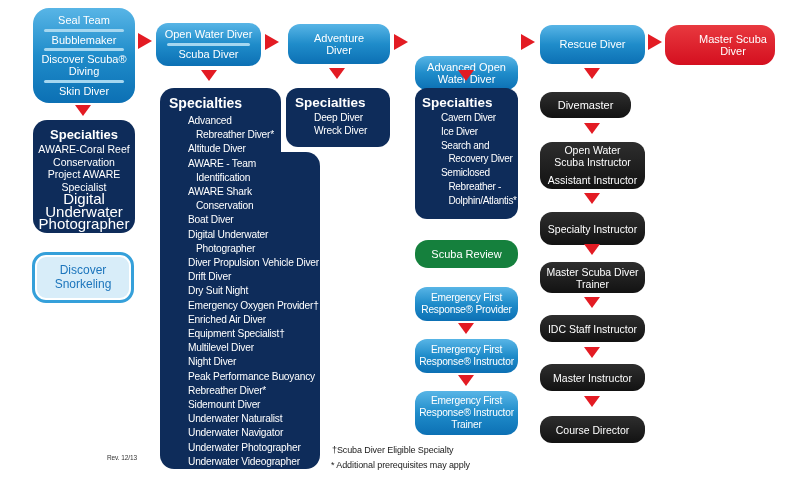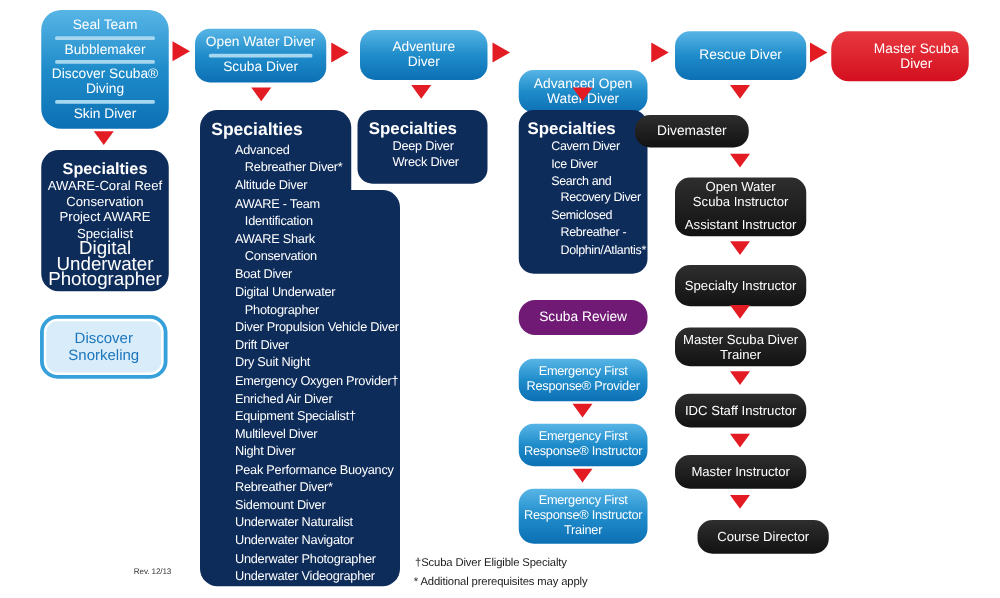--- a/index.html
+++ b/index.html
@@ -1,21 +1,21 @@
 <!DOCTYPE html>
 <html><head>
 <meta charset="utf-8">
 <style>
   html,body{margin:0;padding:0;background:#fff;}
   #canvas{position:relative;width:800px;height:478px;background:#fff;overflow:hidden;
           font-family:"Liberation Sans",sans-serif;}
   .box{position:absolute;box-sizing:border-box;color:#fff;display:flex;flex-direction:column;
        align-items:center;justify-content:center;text-align:center;}
   .blue{background:linear-gradient(180deg,#58b5e6 0%,#1f8cca 50%,#0c70b4 100%);border-radius:12px;}
-  .navy{background:#701a75;}
+  .navy{background:#15803d;}
   .blackb{background:linear-gradient(180deg,#2e2e2e 0%,#121212 100%);border-radius:12px;}
   .redb{background:linear-gradient(180deg,#e8393f 0%,#d40f1f 100%);border-radius:14px;padding-left:26px;}
   .toplabel{font-size:11px;line-height:12.5px;white-space:pre-line;}
   .hdiv{height:3px;background:#a5d7f0;border-radius:2px;width:86%;flex:none;}
   .entry{left:33px;top:8px;width:102px;height:95px;border-radius:16px;justify-content:space-evenly;padding:4px 4px;}
   .entry .erow{font-size:11px;line-height:12px;}
   .owbox{left:156px;top:23px;width:105px;height:43px;justify-content:space-evenly;padding:3px 4px;}
   .panel{position:absolute;box-sizing:border-box;color:#fff;background:#0e2c5a;}
   .phead{font-weight:bold;font-size:13.5px;line-height:16px;}
   .pline{font-size:10.2px;line-height:14.2px;white-space:pre;letter-spacing:-0.2px;margin-left:19px;}
@@ -157,21 +157,21 @@
     <div>Emergency First
 Response® Instructor</div>
   </div>
   <div class="arr-d" style="left:458px;top:375px;"></div>
   <div class="box blue efr" style="top:391px;height:44px;">
     <div>Emergency First
 Response® Instructor
 Trainer</div>
   </div>
 
-  <div class="box blackb" style="left:508px;top:92px;width:91px;height:26px;align-items:center;">
+  <div class="box blackb" style="left:540px;top:92px;width:91px;height:26px;align-items:center;">
     <div class="blacklabel" style="font-size:11px;">Divemaster</div>
   </div>
   <div class="arr-d" style="left:584px;top:123px;"></div>
 
   <div class="box blackb" style="left:540px;top:142px;width:105px;height:47px;padding:3px 0;">
     <div class="blacklabel" style="line-height:11.5px;">Open Water
 Scuba Instructor</div>
     <div style="height:3px;background:#29abe2;width:96%;margin:3px 0;"></div>
     <div class="blacklabel">Assistant Instructor</div>
   </div>
@@ -191,21 +191,21 @@
   <div class="box blackb" style="left:540px;top:315px;width:105px;height:27px;">
     <div class="blacklabel">IDC Staff Instructor</div>
   </div>
   <div class="arr-d" style="left:584px;top:347px;"></div>
 
   <div class="box blackb" style="left:540px;top:364px;width:105px;height:27px;">
     <div class="blacklabel">Master Instructor</div>
   </div>
   <div class="arr-d" style="left:584px;top:396px;"></div>
 
-  <div class="box blackb" style="left:540px;top:416px;width:105px;height:27px;margin-left:18px;">
+  <div class="box blackb" style="left:540px;top:416px;width:105px;height:27px;">
     <div class="blacklabel">Course Director</div>
   </div>
 
   <div class="note" style="left:332px;top:445px;">†Scuba Diver Eligible Specialty</div>
   <div class="note" style="left:331px;top:460px;">* Additional prerequisites may apply</div>
   <div class="note" style="left:107px;top:454px;font-size:6.5px;color:#333;">Rev. 12/13</div>
 
 </div>
 
 </body></html>

